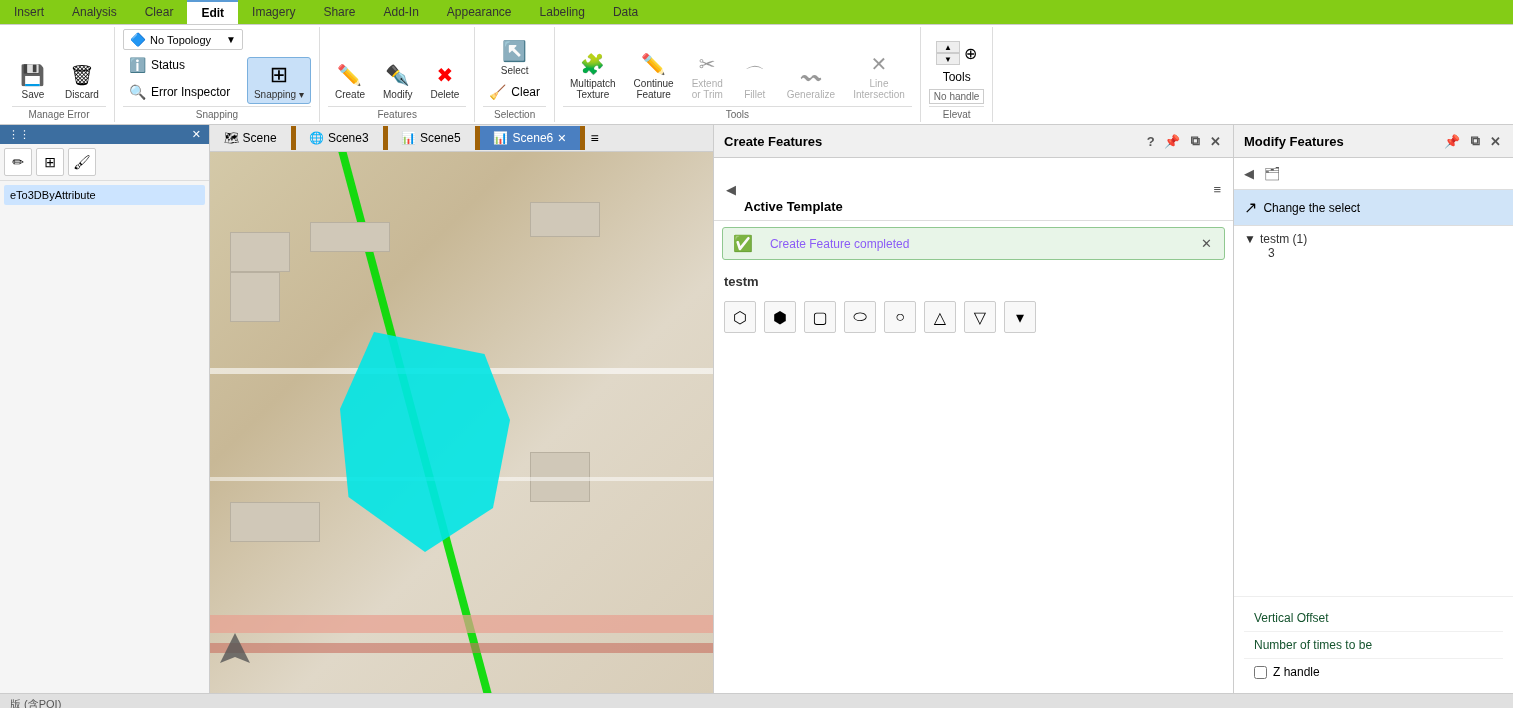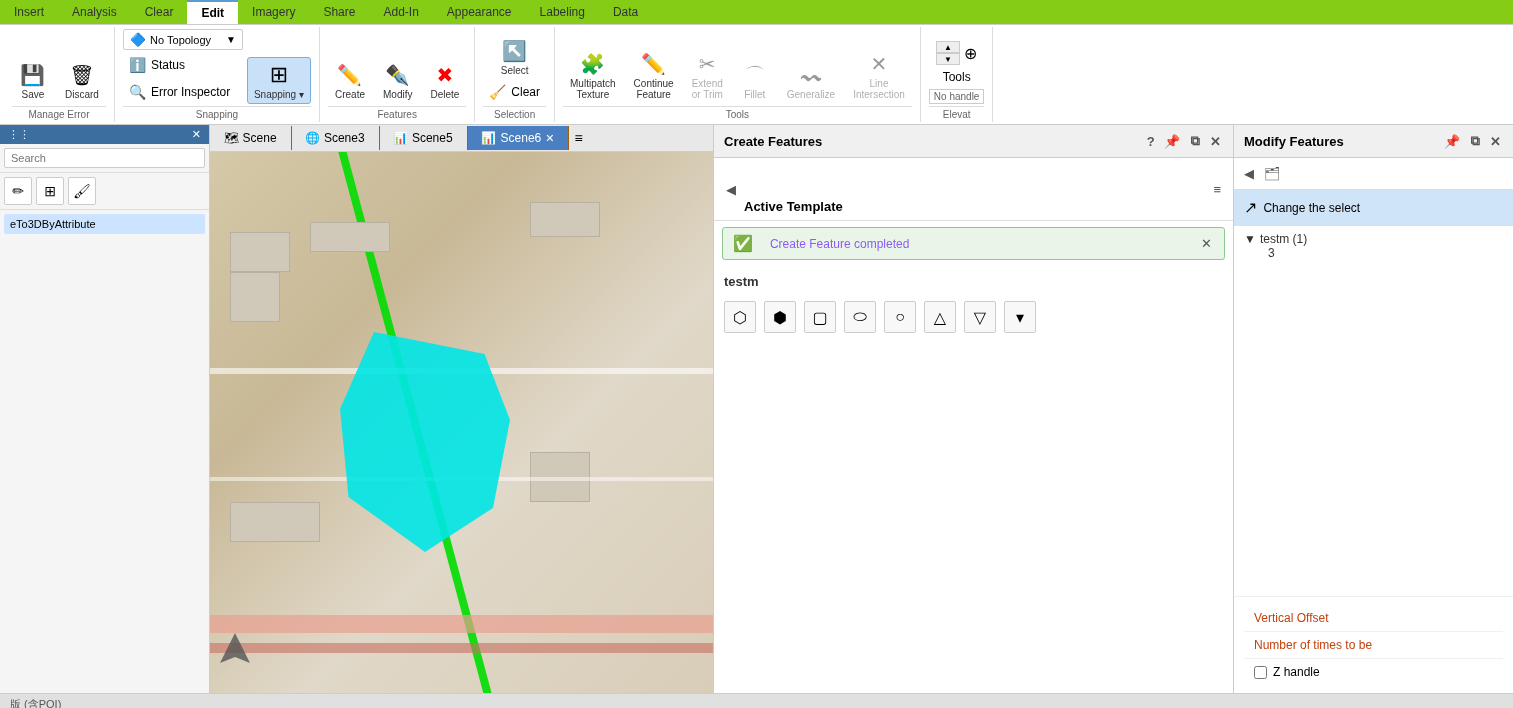--- a/index.html
+++ b/index.html
@@ -35,21 +35,21 @@
     .panel-search { padding: 4px; border-bottom: 1px solid #ddd; }
     .panel-search input { width: 100%; border: 1px solid #ccc; padding: 3px 6px; font-size: 11px; border-radius: 2px; }
     .panel-tools { display: flex; gap: 4px; padding: 4px; border-bottom: 1px solid #ddd; }
     .panel-tool-btn { width: 28px; height: 28px; display: flex; align-items: center; justify-content: center; border: 1px solid #ccc; background: #fff; cursor: pointer; border-radius: 2px; font-size: 14px; }
     .panel-content { flex: 1; padding: 4px; }
     .panel-item-selected { background: #cce4ff; padding: 4px 6px; border-radius: 2px; font-size: 11px; }
 
     
     .map-area { flex: 1; display: flex; flex-direction: column; }
     .map-tabs { display: flex; background: #e8e8e8; border-bottom: 1px solid #ccc; align-items: center; }
-    .map-tab { padding: 5px 14px; font-size: 12px; cursor: pointer; border-right: 1px solid #a16207; background: #e8e8e8; }
+    .map-tab { padding: 5px 14px; font-size: 12px; cursor: pointer; border-right: 5px solid #a16207; background: #e8e8e8; }
     .map-tab.active { background: #4a7fc1; color: white; display: flex; align-items: center; gap: 4px; }
     .map-tab.active .close-x { cursor: pointer; font-size: 11px; }
     .map-viewport { flex: 1; position: relative; overflow: hidden; background: #e8e0d0; }
 
     
     .map-bg { width: 100%; height: 100%; background: linear-gradient(135deg, #d4c9a8 0%, #c8b896 30%, #e0d8c8 60%, #d8cdb8 100%); position: relative; overflow: hidden; }
 
     .green-line { position: absolute; background: #00dd00; width: 8px; height: 130%; top: -15%; left: 40%; transform: rotate(-15deg); opacity: 0.9; }
 
     
@@ -80,21 +80,21 @@
     .modify-panel-header { background: #f0f0f0; padding: 6px 10px; font-size: 13px; font-weight: 600; border-bottom: 1px solid #ccc; display: flex; align-items: center; justify-content: space-between; }
     .modify-panel-header-icons { display: flex; gap: 6px; align-items: center; }
 
     .change-select-btn { display: flex; align-items: center; gap: 6px; padding: 8px 10px; border-bottom: 1px solid #ddd; cursor: pointer; background: #d0e4f8; }
 
     .tree-item { padding: 6px 10px; font-size: 12px; }
     .tree-item-label { color: #333; display: flex; align-items: center; gap: 4px; }
     .tree-item-value { padding-left: 24px; color: #333; font-size: 12px; }
 
     .modify-section { padding: 8px 10px; border-top: 1px solid #eee; }
-    .modify-prop { padding: 6px 10px; font-size: 12px; color: #c2410c; border-bottom: 1px solid #f0f0f0; }
+    .modify-prop { padding: 6px 10px; font-size: 12px; color: #14532d; border-bottom: 1px solid #f0f0f0; }
 
     .checkbox-row { display: flex; align-items: center; gap: 6px; padding: 6px 10px; font-size: 12px; }
     .checkbox-row input[type=checkbox] { width: 13px; height: 13px; }
 
     
     .status-bar { height: 22px; background: #e0e0e0; border-top: 1px solid #ccc; display: flex; align-items: center; padding: 0 10px; font-size: 11px; color: #555; }
 
     .panel-title-bar { background: #3c6ea0; color: white; padding: 3px 8px; font-size: 11px; display: flex; justify-content: space-between; align-items: center; }
   </style>
 </head>
@@ -242,23 +242,20 @@
   </div>
 </div>
 
 <div class="main-area">
 
   <div class="left-panel">
     <div class="panel-title-bar">
       <span>⋮⋮</span>
       <span>✕</span>
     </div>
-    <div class="panel-search">
-      <input type="text" placeholder="Search" style="">
-    </div>
     <div class="panel-tools">
       <div class="panel-tool-btn">✏</div>
       <div class="panel-tool-btn">⊞</div>
       <div class="panel-tool-btn">🖌</div>
     </div>
     <div class="panel-content">
       <div class="panel-item-selected">eTo3DByAttribute</div>
     </div>
   </div>
 

